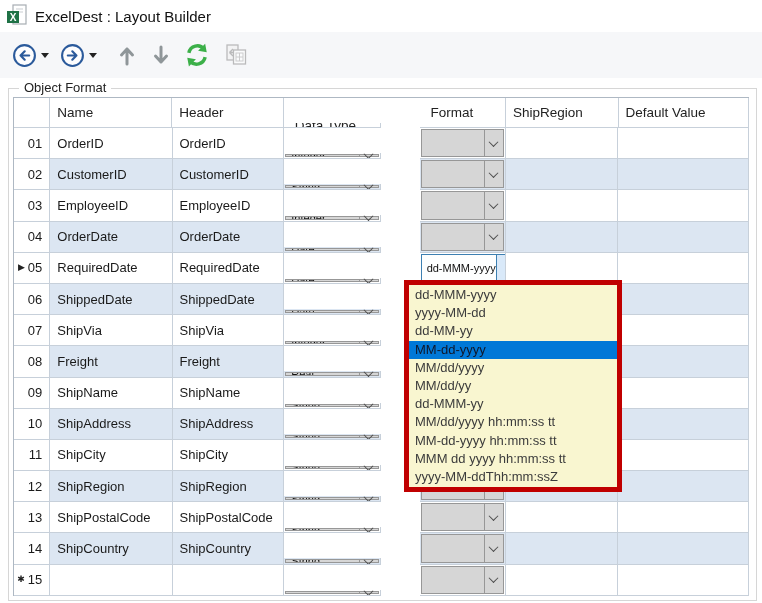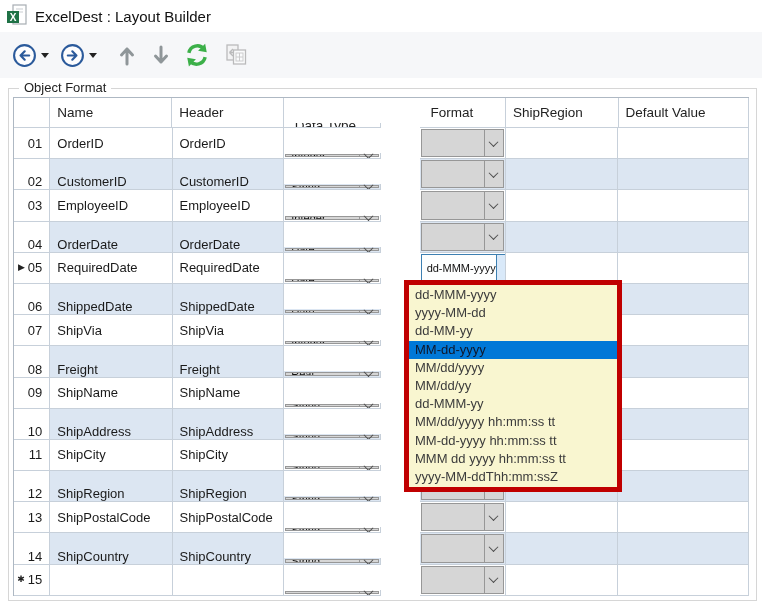--- a/index.html
+++ b/index.html
@@ -29,21 +29,21 @@
           background:#fff; }
   .c0 { width:38px;  justify-content:flex-end; padding-right:7px; gap:3px; background:#fff !important; }
   .c1 { width:129px; padding-left:7px; }
   .c2 { width:118px; padding-left:7px; }
   .c3 { width:102px; padding:0;margin-top:25px; }
   .c4 { width:91px;  padding:0;margin-left:39px; }
   .c5 { width:119px; padding-left:7px; }
   .c6 { width:138px; padding-left:7px; }
   .hrow .cell { background:#fff; font-size:13.5px; color:#222; align-items:center; }
   .hrow .c3, .hrow .c4 { padding-left:11px; }
-  .trow.alt .cell { background:#dce6f2;align-items:flex-end; }
+  .trow.alt .cell { background:#dce6f2; }
   .marker { font-size:9px; color:#222; line-height:1; }
 
   .combo { flex:1; align-self:stretch; margin:1px; display:flex; align-items:stretch;
            background:#d6d6d6; border:1px solid #979797; }
   .combo-text { flex:1; display:flex; align-items:center; padding-left:5px; font-size:11px;
                 white-space:nowrap; overflow:hidden; color:#111; }
   .combo-btn { width:19px; border-left:1px solid #979797; background:#d6d6d6;
                display:flex; align-items:center; justify-content:center; }
   .chev { width:7px; height:7px; border-right:1.6px solid #4d4d4d; border-bottom:1.6px solid #4d4d4d;
           transform:rotate(45deg) translate(-1px,-1px); }

